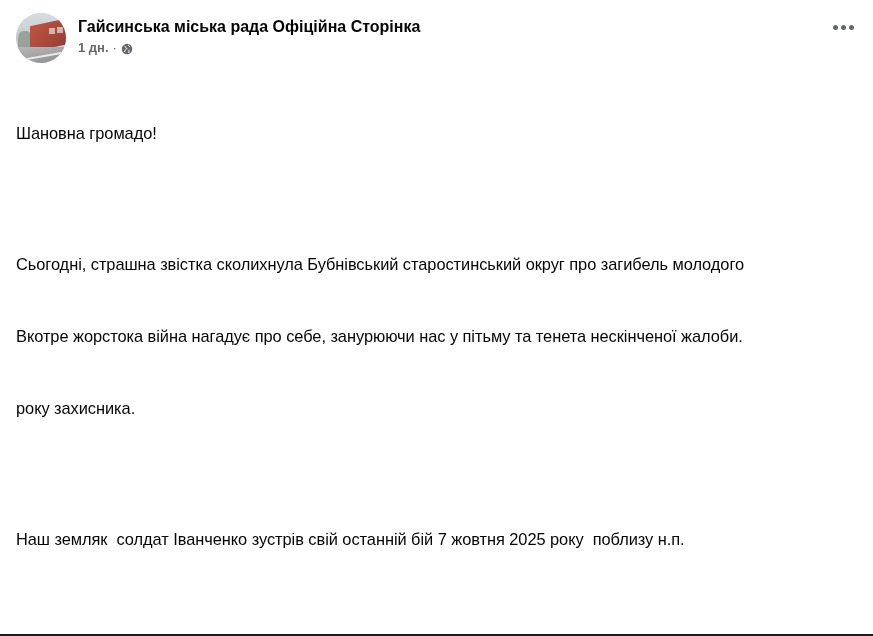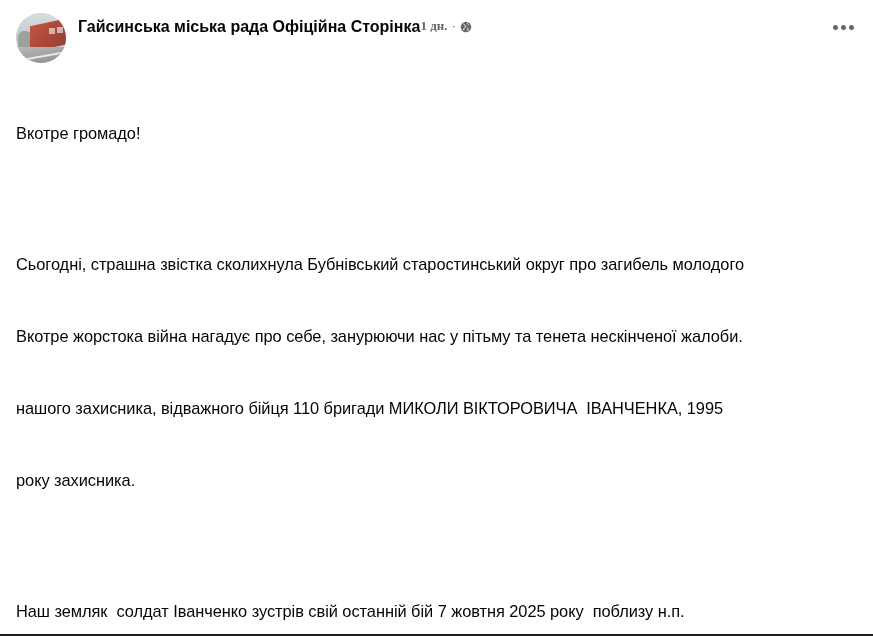--- a/index.html
+++ b/index.html
@@ -53,39 +53,39 @@
     position: absolute; left: 0; bottom: 0; width: 100%; height: 16px;
     background: linear-gradient(170deg, #b8b9b8 0%, #8c8e8f 100%);
   }
   .avatar .road-line {
     position: absolute; left: 8px; bottom: 6px; width: 40px; height: 2px;
     background: #e9e9e9; transform: rotate(-10deg);
   }
   .header-text {
     margin-left: 12px;
     display: flex;
-    flex-direction: row;
+    flex-direction: column;
   }
   .page-name {
     font-weight: 700;
     font-size: 16px;
     line-height: 22px;
     margin-top: 3px;
     color: #050505;
     cursor: pointer;
   }
   .meta {
     display: flex;
     align-items: center;
     font-size: 13px;
     line-height: 18px;
     color: #65676b;
     margin-top: 1px;
   }
-  .meta .time { cursor: pointer; font-weight: 700; font-family: Liberation Serif, serif; }
+  .meta .time { cursor: pointer; font-weight: 700; }
   .meta .sep { margin: 0 4px; }
   .globe {
     width: 12px; height: 12px; display: inline-block;
   }
   .more-button {
     position: absolute;
     right: 12px;
     top: 9px;
     width: 36px;
     height: 36px;
@@ -152,26 +152,25 @@
 </div>
 
 <div class="more-button">
   <span class="dot"></span>
   <span class="dot"></span>
   <span class="dot"></span>
 </div>
 
 <div class="post-body">
   <p>
-    <span class="line">Вкотре громадо!</span>
+    <span class="line">Шановна громадо!</span>
   </p>
   <p>
     <span class="line">Сьогодні, страшна звістка сколихнула Бубнівський старостинський округ про загибель молодого</span>
     <span class="line">Вкотре жорстока війна нагадує про себе, занурюючи нас у пітьму та тенета нескінченої жалоби.</span>
-    <span class="line">нашого захисника, відважного бійця 110 бригади МИКОЛИ ВІКТОРОВИЧА  ІВАНЧЕНКА, 1995</span>
     <span class="line">року захисника.</span>
   </p>
   <p>
     <span class="line">Наш земляк  солдат Іванченко зустрів свій останній бій 7 жовтня 2025 року  поблизу н.п.</span>
     
     
     
     
   </p>
 

